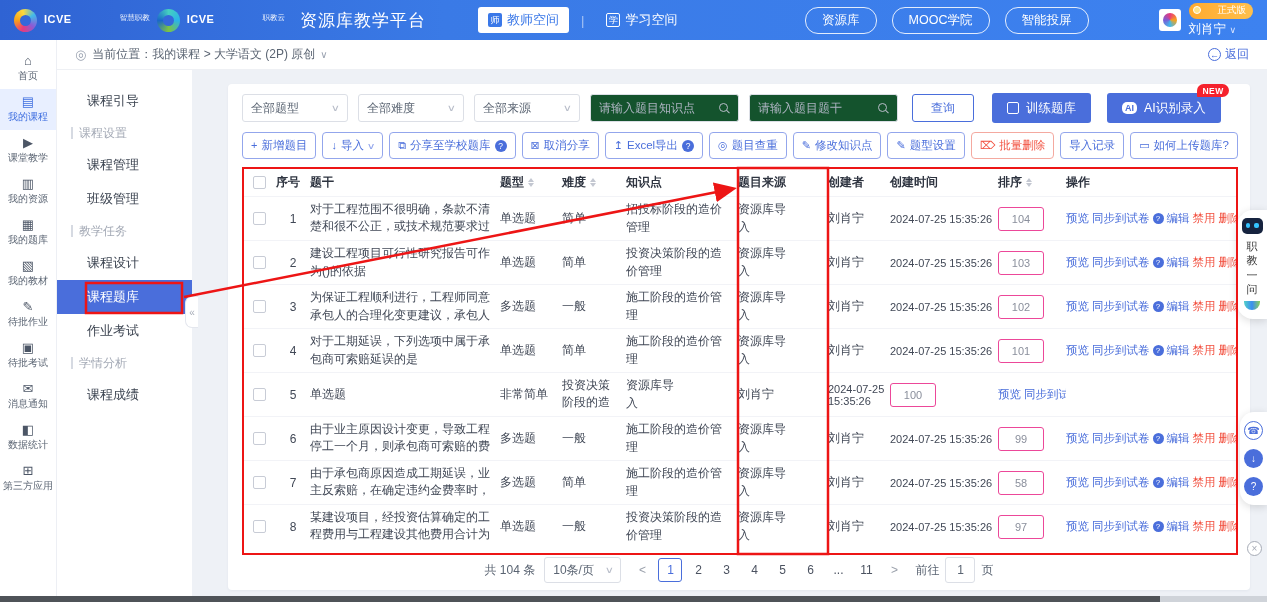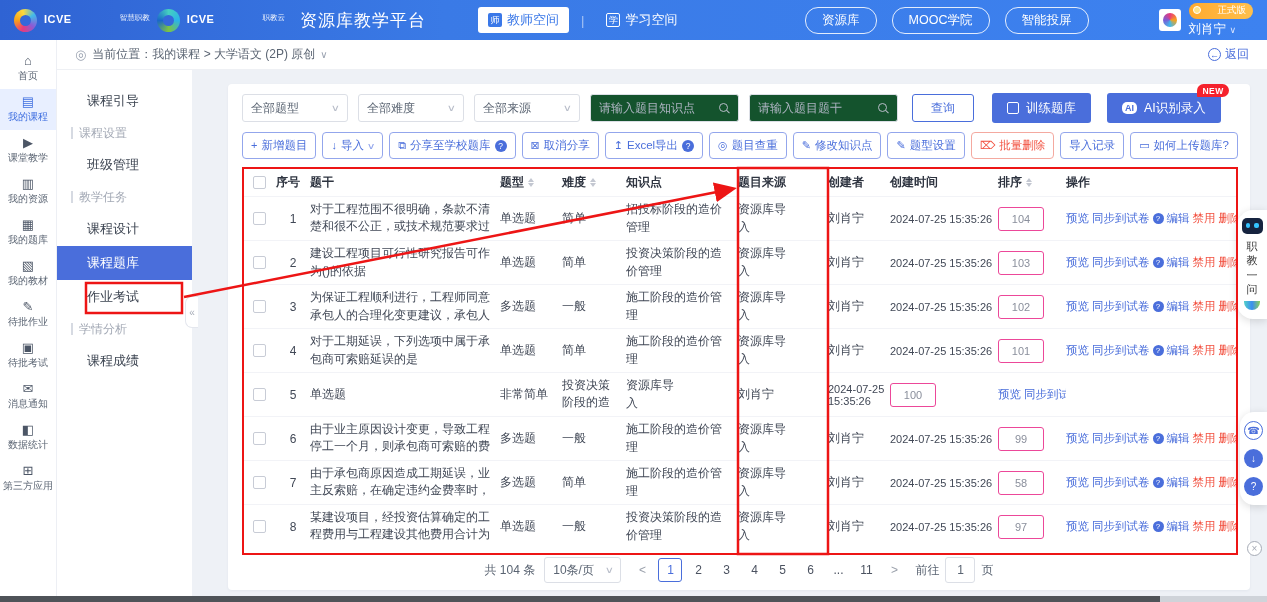--- a/index.html
+++ b/index.html
@@ -275,20 +275,21 @@
     <span class="caret">∨</span>
     <span class="crumb-back">
       <span class="back-ic">←</span>
       <span>返回</span>
     </span>
   </div>
 
   <aside class="submenu" id="submenu">
       <div class="sm-item">课程引导</div>
       <div class="sm-section">课程设置</div>
+      <div class="sm-item">课程管理</div>
       <div class="sm-item">班级管理</div>
       <div class="sm-section">教学任务</div>
       <div class="sm-item">课程设计</div>
       <div class="sm-item active">课程题库</div>
       <div class="sm-item">作业考试</div>
       <div class="sm-section">学情分析</div>
       <div class="sm-item">课程成绩</div>
     </aside>
   <div class="handle">«</div>
 

